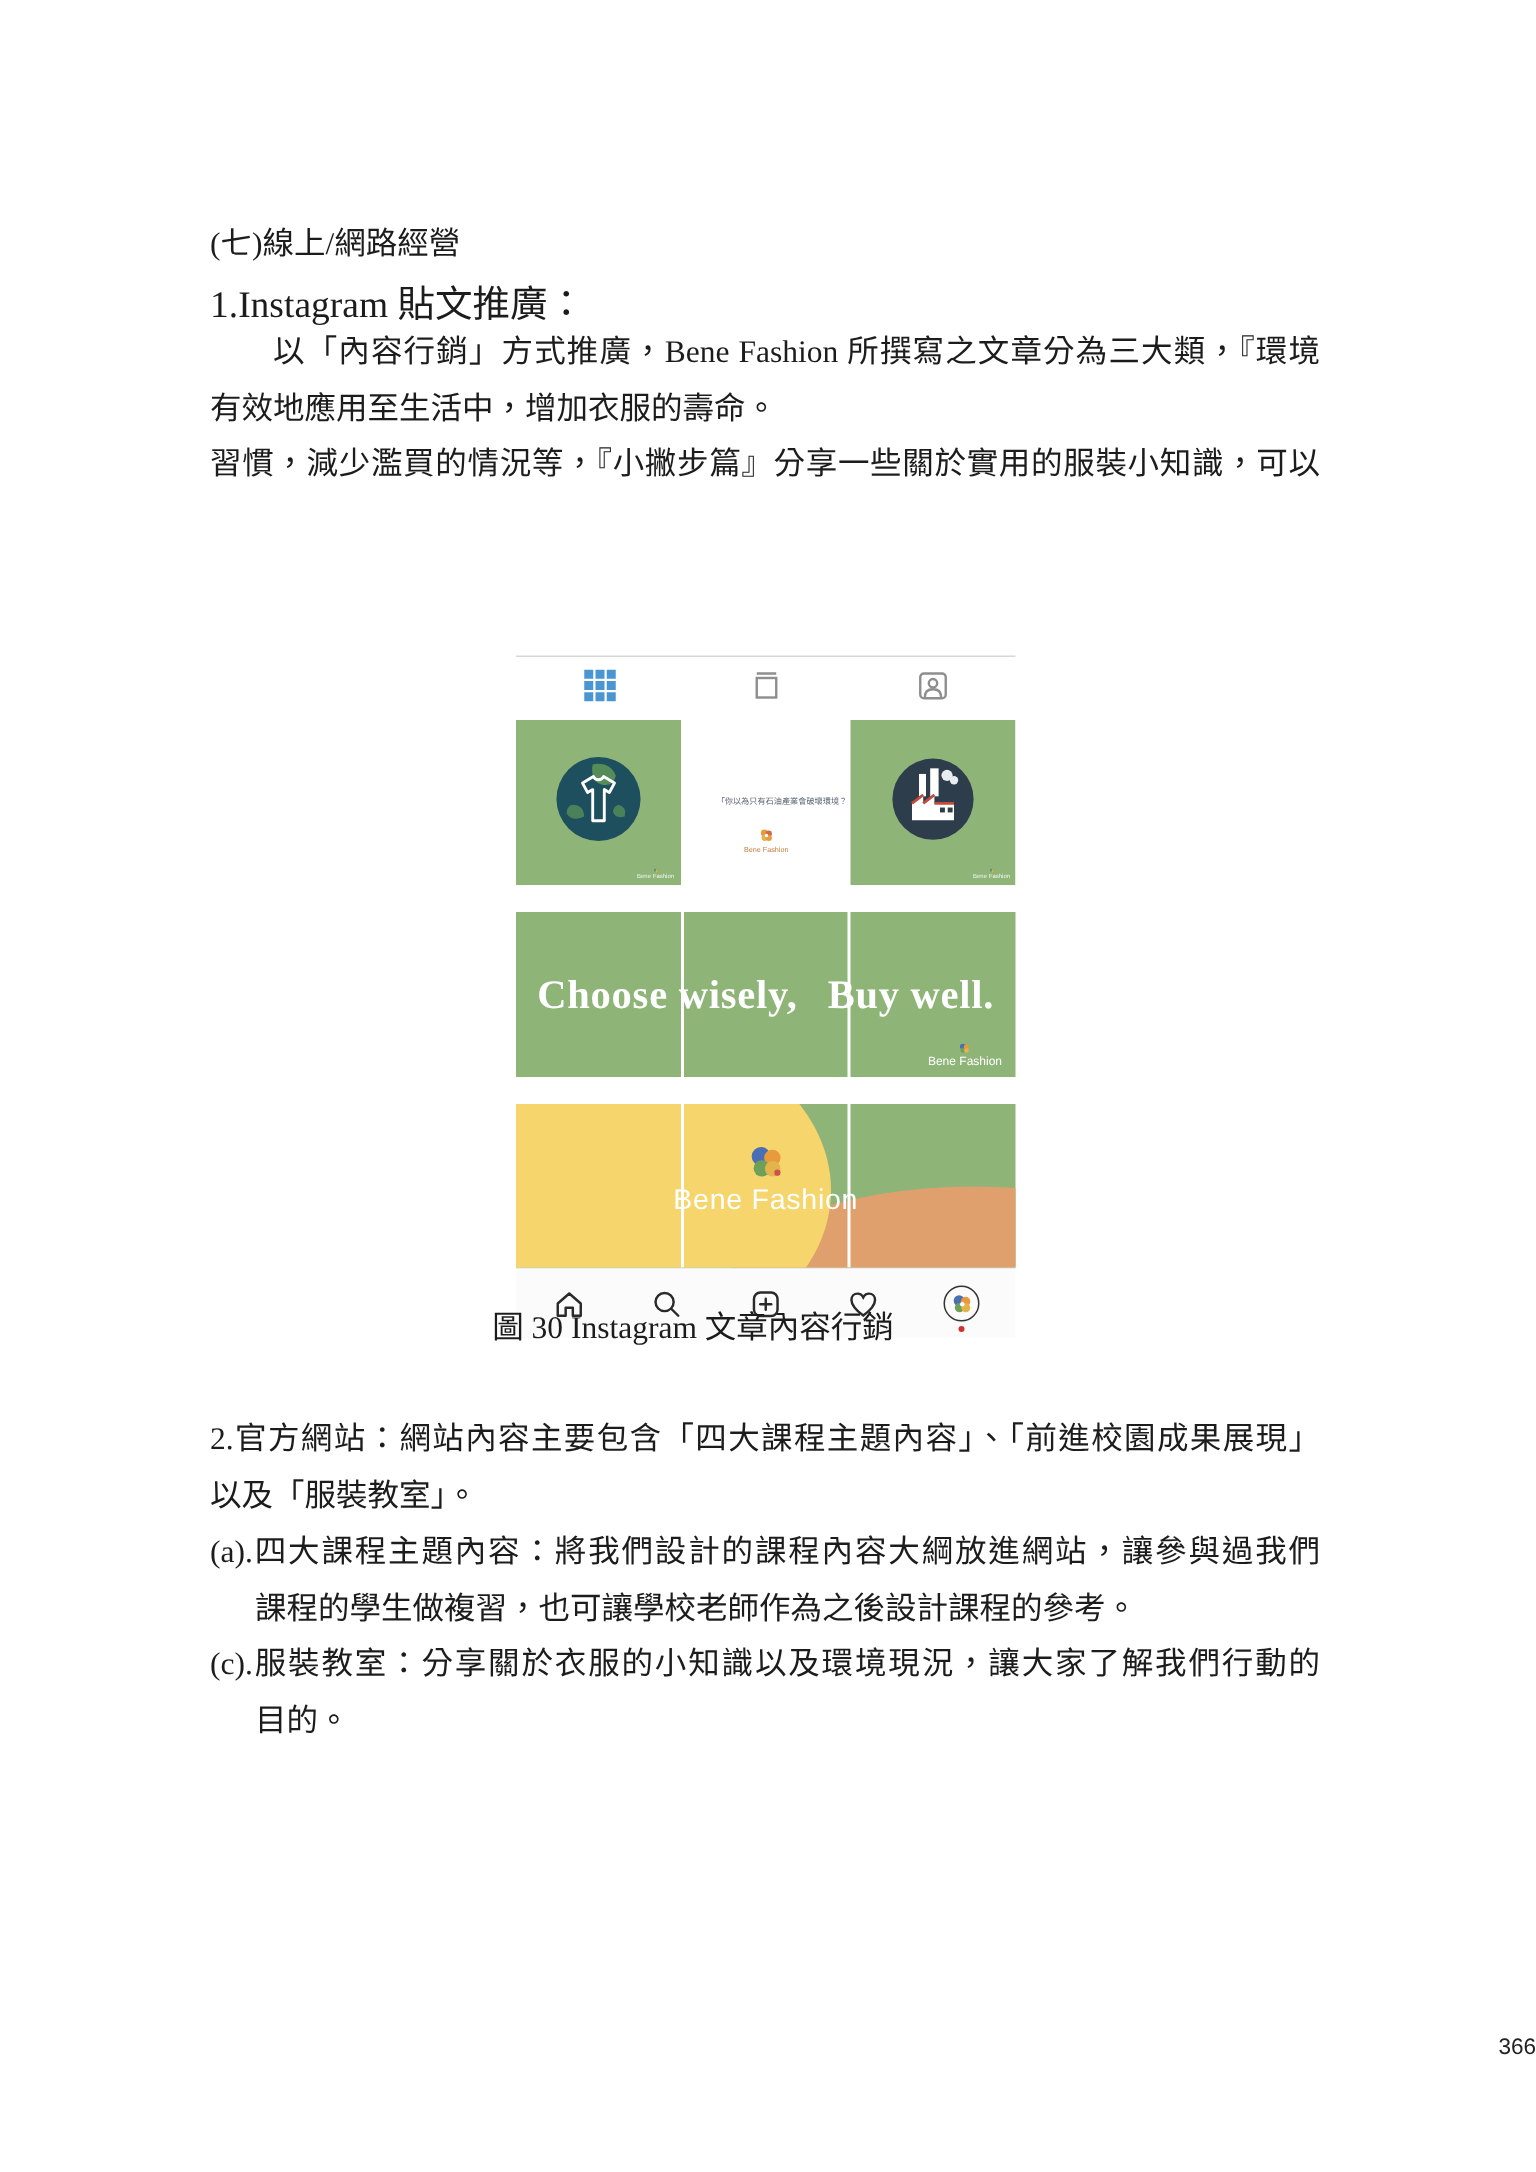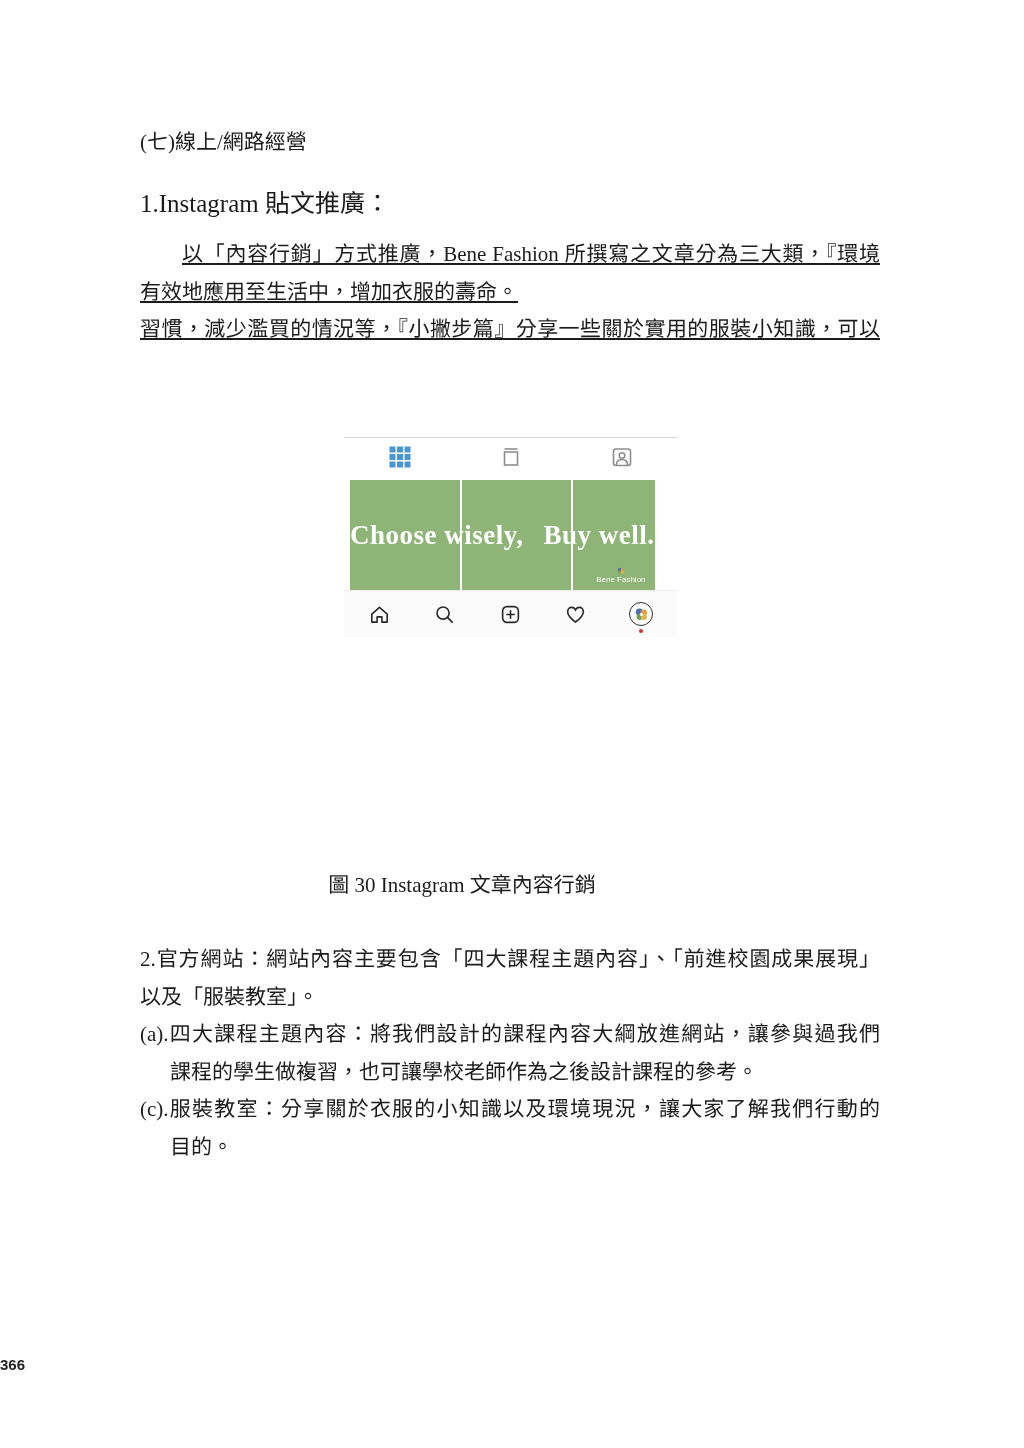--- a/index.html
+++ b/index.html
@@ -1,39 +1,39 @@
 <!DOCTYPE html>
 <html lang="zh-TW" style="--text-black: #1c1c1c; --tile-green: #8fb478; --circle-teal: #1d4f5e; --circle-navy: #2e3d4c; --roof-red: #c34a3c; --blob-yellow: #f6d56d; --blob-orange: #dfa06d; --tab-blue: #4a96d2; --icon-gray: #8e8e8e; --nav-icon-dark: #2a2a2a; --red-dot: #d32f2f; --logo-blue: #4a6fb5; --logo-orange: #e89a3c; --logo-green: #6fa05a;"><head>
 <meta charset="utf-8">
 <style>
   html,body{margin:0;padding:0;background:#fff;}
   .page{position:relative;width:1024px;height:1448px;background:#fff;overflow:hidden;
         font-family:"Liberation Serif","DejaVu Serif",serif;color:var(--text-black,#1c1c1c);}
 
   
-  .heading{position:absolute;left:140px;top:128px;font-size:21px;line-height:28px;}
+  .heading{position:absolute;left:140px;top:148px;font-size:21px;line-height:28px;}
   .subheading{position:absolute;left:140px;top:190px;font-size:25px;line-height:28px;}
   .para{position:absolute;left:140px;width:740px;font-size:21px;}
   .para .line{line-height:37.6px;text-align:left;}
   .para .jfy{text-align:justify;text-align-last:justify;text-justify:inter-character;}
-  .para1{top:236px;text-decoration:underline;}
+  .para1{top:216px;}
   .para2{top:941px;}
   .ind1{text-indent:42px;}
   .ind2{text-indent:30px;}
   .caption{position:absolute;left:0;top:870px;width:924px;text-align:center;font-size:21px;line-height:30px;}
-  .pagenum{position:absolute;left:0;top:1356px;width:1024px;text-align:left;
-           font-family:"Liberation Sans","DejaVu Sans",sans-serif;font-size:15px;color:#222;font-weight:bold;}
+  .pagenum{position:absolute;left:0;top:1356px;width:1024px;text-align:right;
+           font-family:"Liberation Sans","DejaVu Sans",sans-serif;font-size:15px;color:#222;}
 
   
   .ig{position:absolute;left:344px;top:437px;width:333px;height:425px;background:#fff;
       font-family:"Liberation Sans","DejaVu Sans",sans-serif;}
   .ig-divider{height:1px;background:#d8d8d8;}
   .ig-tabs{height:42px;display:flex;align-items:center;background:#fff;}
   .ig-tab{flex:1;display:flex;align-items:center;justify-content:center;height:100%;}
-  .ig-grid{display:flex;flex-direction:row;gap:2px;background:#fff;}
+  .ig-grid{display:flex;flex-direction:column;gap:18px;background:#fff;}
   .ig-row{position:relative;height:110px;overflow:hidden;}
   .r1{display:flex;gap:2px;}
   .r3{height:109px;}
   .tile{flex:1;position:relative;overflow:hidden;}
   .tile.green,.r2,.r3{background:var(--tile-green,#8fb478);}
   .tile.white{background:#fff;}
   .badge{position:absolute;left:50%;top:50%;transform:translate(-50%,-54%);line-height:0;}
   .sep{position:absolute;top:0;bottom:0;width:2px;background:#fff;}
   .s1{left:110px;} .s2{left:221px;}
 

